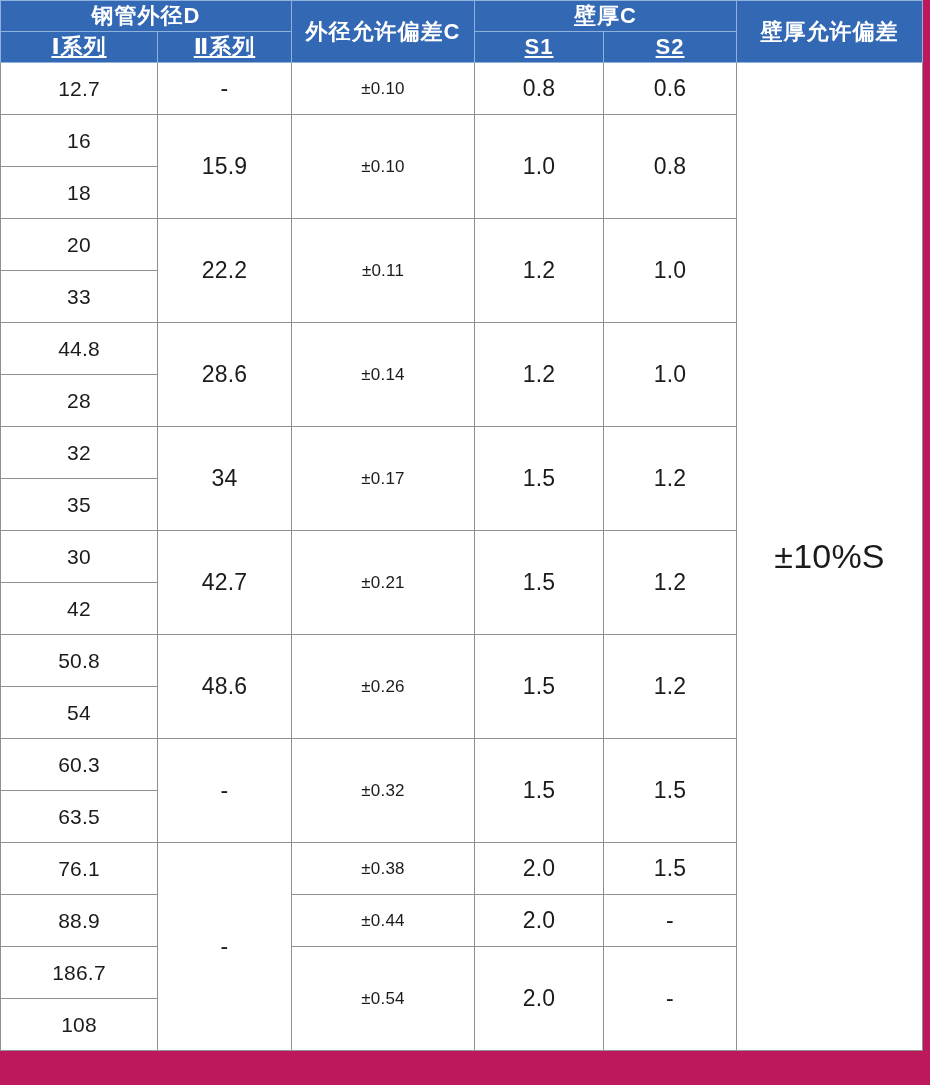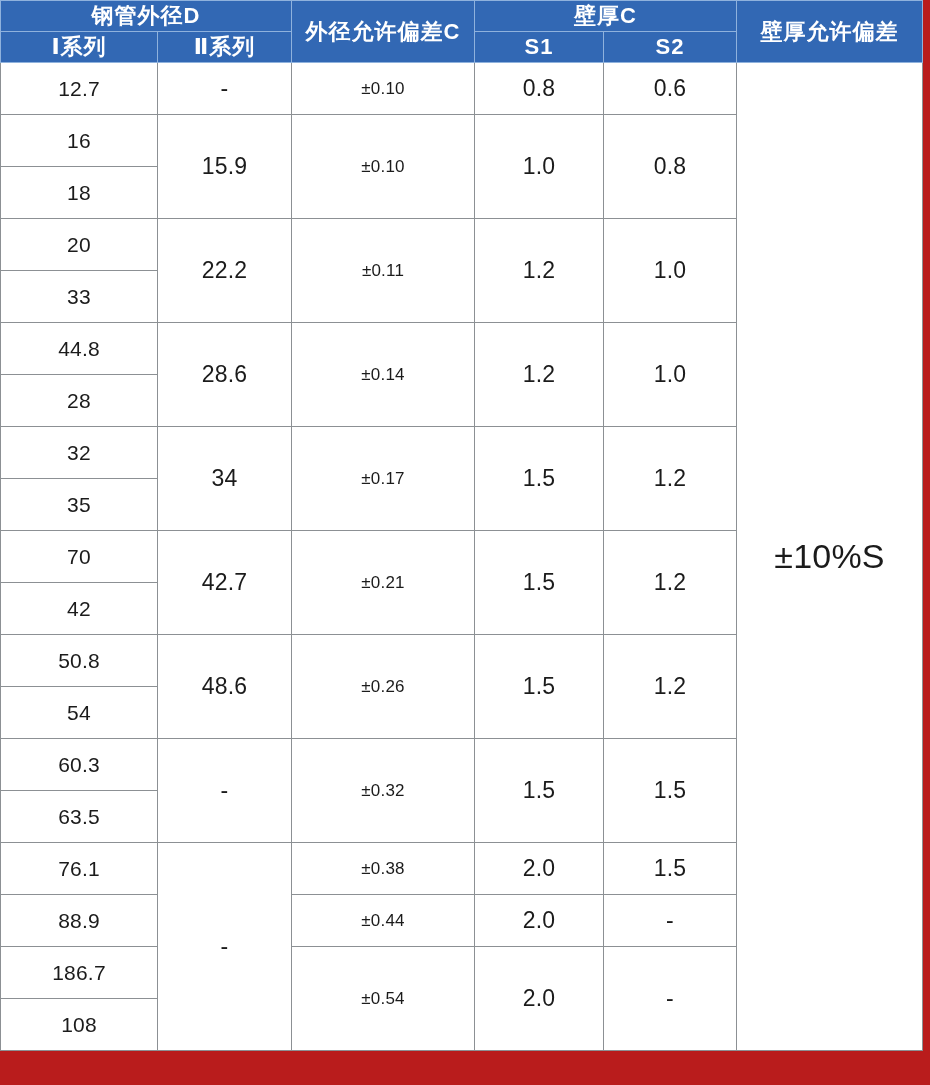--- a/index.html
+++ b/index.html
@@ -7,21 +7,21 @@
     width:930px;height:1085px;
     background:#ffffff;
     font-family:"Liberation Sans","DejaVu Sans",sans-serif;
     -webkit-font-smoothing:antialiased;
   }
   #sheet{
     position:relative;
     width:930px;height:1085px;
     box-sizing:border-box;
     overflow:hidden;
-    background:#b91c1c;
+    background:#be185d;
   }
   table.spec{
     border-collapse:collapse;
     table-layout:fixed;
     width:922px;
     margin:0;
     border-spacing:0;
   }
   table.spec td, table.spec th{
     padding:0;
@@ -37,21 +37,21 @@
   
   table.spec th{
     background:#3268b4;
     color:#ffffff;
     font-weight:700;
     border:1px solid #8fb2dd;
     font-size:22px;
     letter-spacing:1px;
   }
   th.hgroup{font-size:22px;}
-  th.hsub{font-size:21px;}
+  th.hsub{font-size:21px;text-decoration:underline;}
   th.hspan{font-size:22px;}
   
   td.num{
     font-size:21px;
     height:51px;
   }
   td.tol{font-size:17px;}
   td.thk{font-size:23px;}
   td.dash{font-size:23px;}
   td.wall{font-size:34px;}
@@ -134,21 +134,21 @@
         <td class="outer2" rowspan="2">34</td>
         <td class="tol" rowspan="2">±0.17</td>
         <td class="thk" rowspan="2">1.5</td>
         <td class="thk" rowspan="2">1.2</td>
       </tr>
       <tr>
         <td class="num">35</td>
       </tr>
 
       <tr>
-        <td class="num thin">70</td>
+        <td class="num thin">30</td>
         <td class="outer2" rowspan="2">42.7</td>
         <td class="tol" rowspan="2">±0.21</td>
         <td class="thk" rowspan="2">1.5</td>
         <td class="thk" rowspan="2">1.2</td>
       </tr>
       <tr>
         <td class="num">42</td>
       </tr>
 
       <tr>

